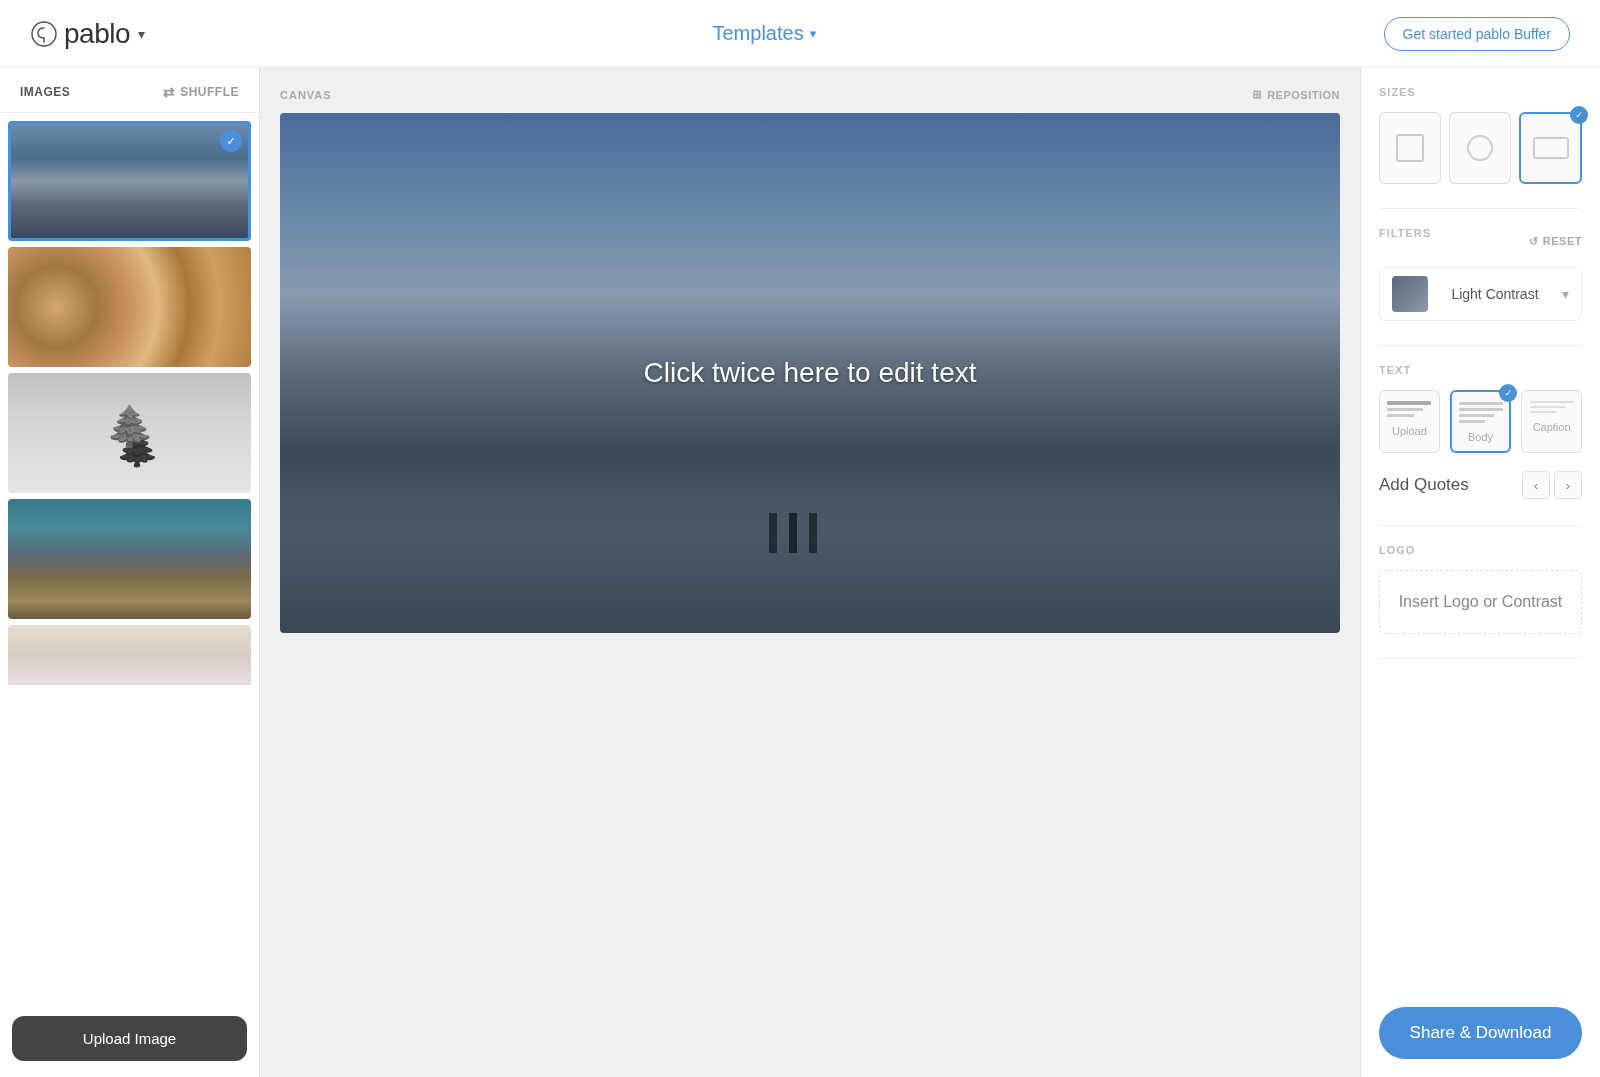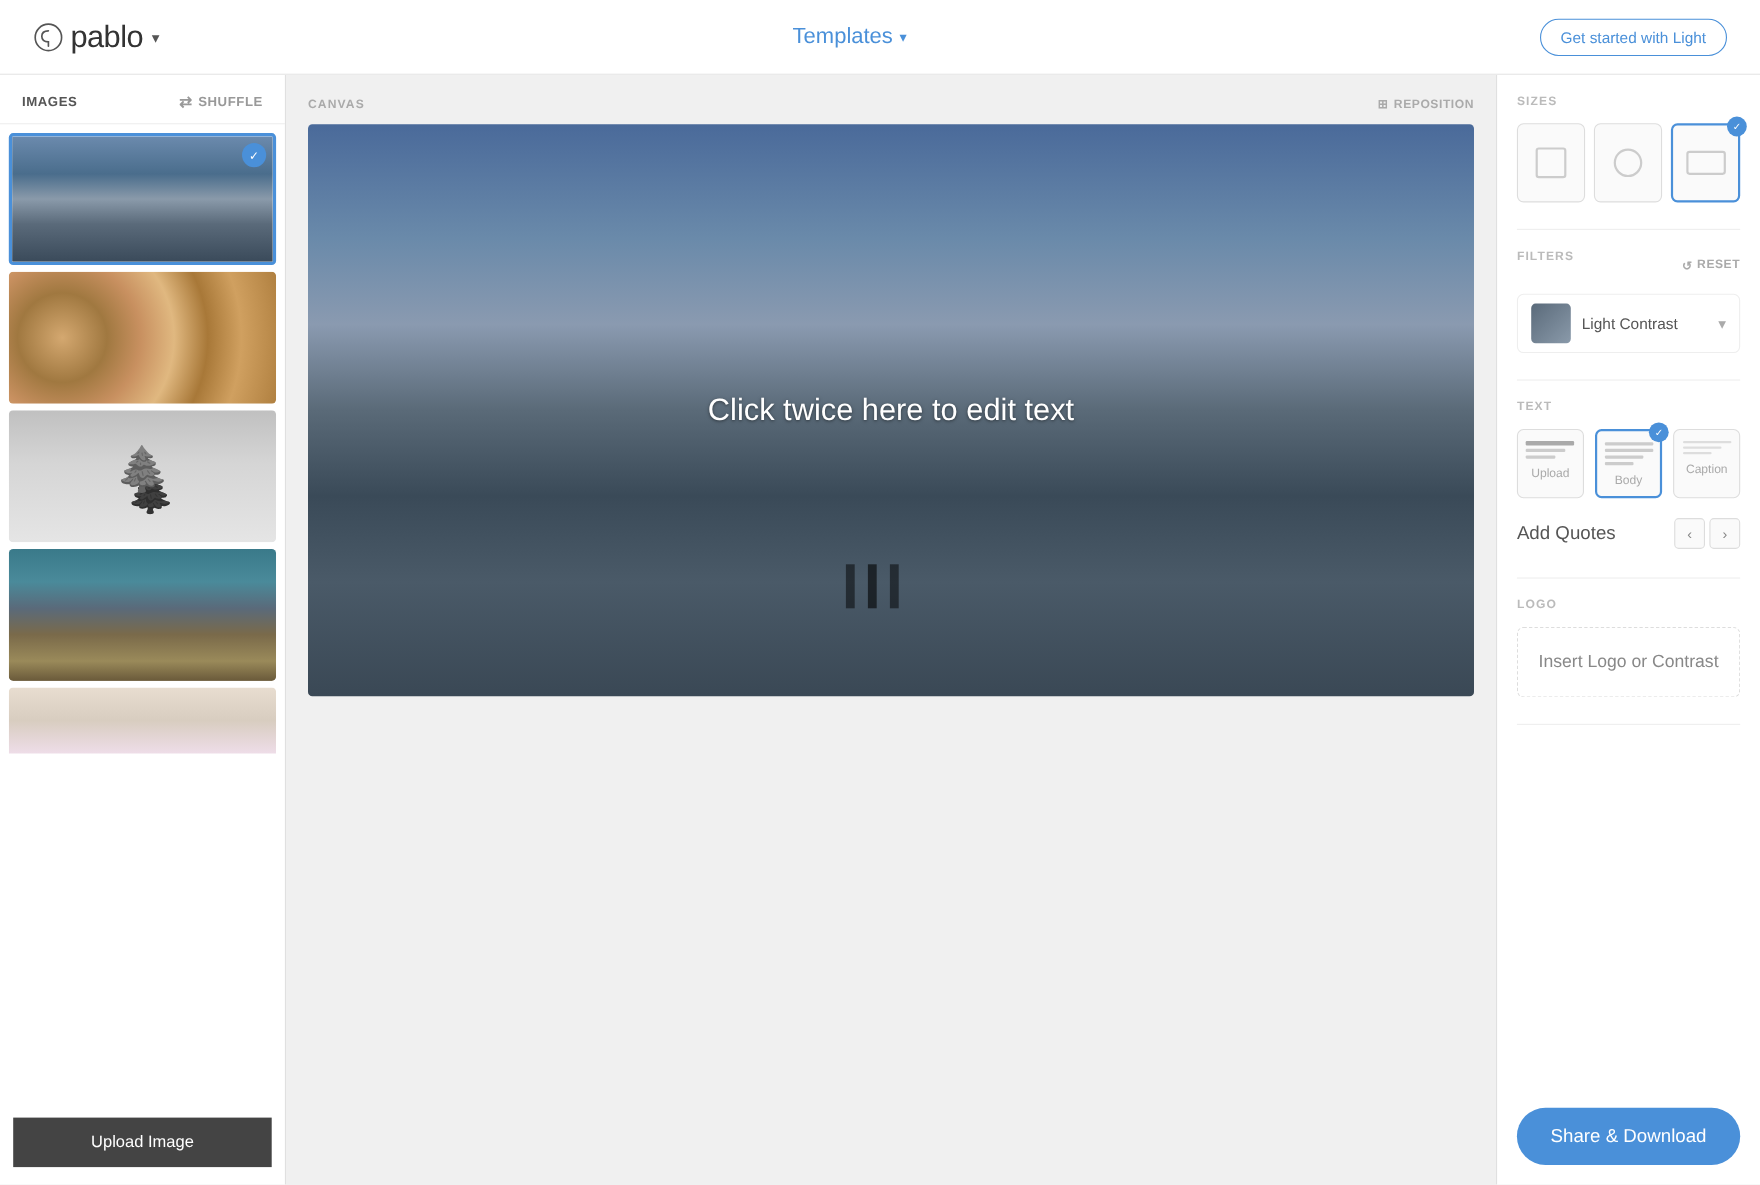--- a/index.html
+++ b/index.html
@@ -81,21 +81,21 @@
     .img-beach { background: linear-gradient(180deg, #6b8aad 0%, #4a6d8c 30%, #8a9aaa 50%, #5a6a7a 70%, #3a4a5a 100%); }
     
     .img-logs { background: radial-gradient(ellipse at 30% 50%, #c8a06a 0%, #a07840 30%, #d4a870 50%, #8a6030 70%, #c09060 100%); }
     
     .img-winter { background: linear-gradient(180deg, #c8c8c8 0%, #d8d8d8 40%, #e8e8e8 60%, #f0f0f0 100%); position: relative; }
     .img-winter::after { content: '🌲'; position: absolute; top: 25%; left: 40%; font-size: 40px; filter: grayscale(1); }
 
     .upload-btn {
       margin: 10px 12px 16px;
       background: #444; color: #fff;
-      border: none; border-radius: 0;
+      border: none; border-radius: 12px;
       padding: 14px; font-size: 15px; font-weight: 500;
       cursor: pointer; width: calc(100% - 24px);
     }
 
     
     .canvas-area {
       flex: 1; display: flex; flex-direction: column;
       padding: 20px; background: #f0f0f0;
     }
     .canvas-header {
@@ -178,21 +178,21 @@
     .filter-select {
       display: flex; align-items: center; gap: 10px;
       border: 1.5px solid #eee; border-radius: 6px;
       padding: 8px 12px; cursor: pointer;
     }
     .filter-thumb {
       width: 36px; height: 36px; border-radius: 4px;
       background: linear-gradient(135deg, #5a6a7a 0%, #8a9aaa 100%);
       flex-shrink: 0;
     }
-    .filter-name { flex: 1; font-size: 14px; color: #555; }
+    .filter-name { flex: 1; font-size: 14px; color: #555; text-align: center; }
     .filter-chevron { color: #aaa; font-size: 14px; }
 
     
     .text-options { display: flex; gap: 10px; margin-bottom: 16px; }
     .text-option {
       width: 76px; display: flex; flex-direction: column;
       align-items: center; gap: 8px; cursor: pointer;
       border: 1.5px solid #ddd; border-radius: 6px;
       padding: 10px 6px 8px; background: #fafafa; position: relative;
     }
@@ -248,21 +248,21 @@
     </svg>
     <span class="logo-text">pablo</span>
     <span class="logo-chevron">▾</span>
   </div>
 
   <button class="templates-btn">
     <span>Templates</span>
     <span class="templates-chevron">▾</span>
   </button>
 
-  <button class="get-started-btn">Get started with Light</button>
+  <button class="get-started-btn">Get started pablo Buffer</button>
 </header>
 
 <div class="main">
 
   <aside class="sidebar">
     <div class="sidebar-tabs">
       <button class="sidebar-tab active">IMAGES</button>
       <button class="shuffle-btn">
         <span class="shuffle-icon">⇄</span>
         <span>SHUFFLE</span>

